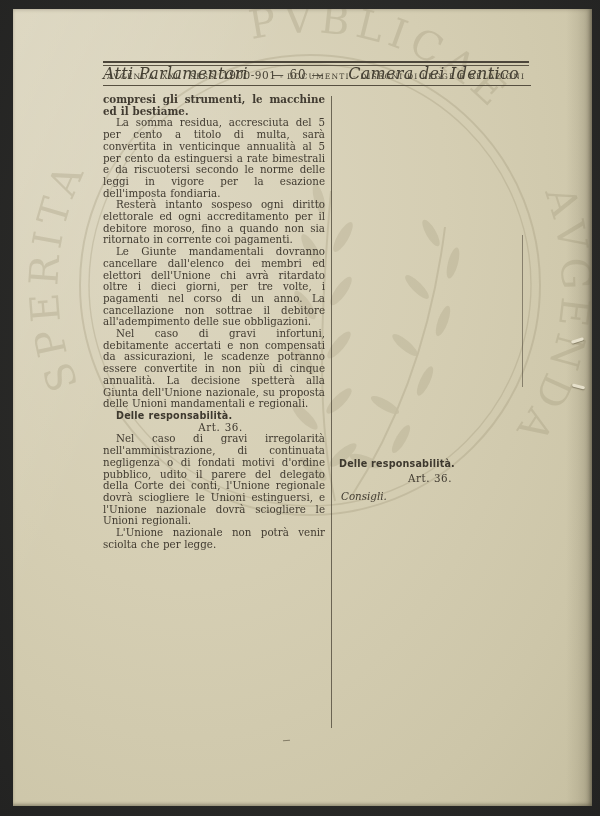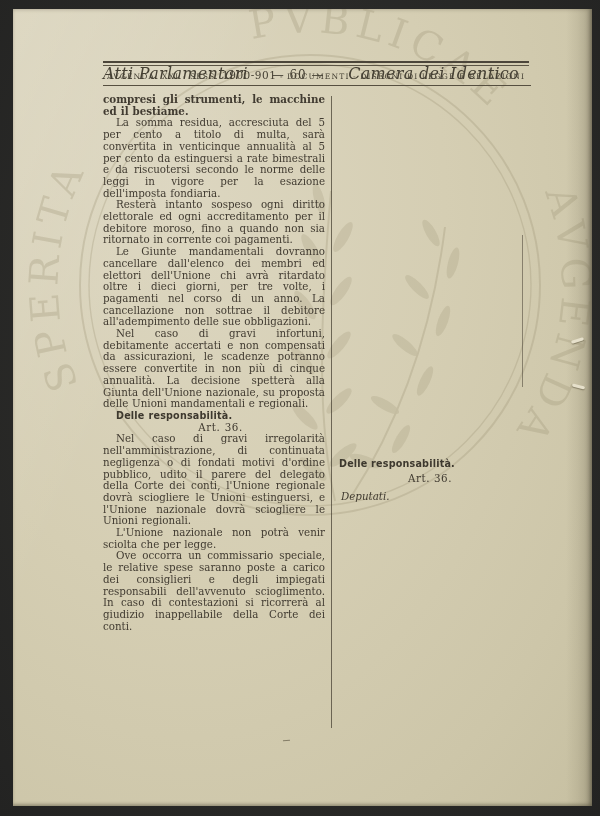--- a/index.html
+++ b/index.html
@@ -117,27 +117,26 @@
     <div class="left-col">
       <p class="noindent">compresi gli strumenti, le macchine ed il bestiame.</p>
       <p>La somma residua, accresciuta del 5 per cento a titolo di multa, sarà convertita in venticinque annualità al 5 per cento da estinguersi a rate bimestrali e da riscuotersi secondo le norme delle leggi in vigore per la esazione dell'imposta fondiaria.</p>
       <p>Resterà intanto sospeso ogni diritto elettorale ed ogni accreditamento per il debitore moroso, fino a quando non sia ritornato in corrente coi pagamenti.</p>
       <p>Le Giunte mandamentali dovranno cancellare dall'elenco dei membri ed elettori dell'Unione chi avrà ritardato oltre i dieci giorni, per tre volte, i pagamenti nel corso di un anno. La cancellazione non sottrae il debitore all'adempimento delle sue obbligazioni.</p>
       <p>Nel caso di gravi infortuni, debitamente accertati e non compensati da assicurazioni, le scadenze potranno essere convertite in non più di cinque annualità. La decisione spetterà alla Giunta dell'Unione nazionale, su proposta delle Unioni mandamentali e regionali.</p>
       <p class="sec-head">Delle responsabilità.</p>
       <p class="art-num">Art. 36.</p>
       <p>Nel caso di gravi irregolarità nell'amministrazione, di continuata negligenza o di fondati motivi d'ordine pubblico, udito il parere del delegato della Corte dei conti, l'Unione regionale dovrà sciogliere le Unioni estinguersi, e l'Unione nazionale dovrà sciogliere le Unioni regionali.</p>
       <p>L'Unione nazionale non potrà venir sciolta che per legge.</p>
-      <p>Ove occorra un commissario speciale, le relative spese saranno poste a carico dei consiglieri e degli impiegati responsabili dell'avvenuto scioglimento. In caso di contestazioni si ricorrerà al giudizio inappellabile della Corte dei conti.</p>
     </div>
 
     <div class="right-col">
       <p class="sec-head">Delle responsabilità.</p>
       <p class="art-num">Art. 36.</p>
-      <p class="identico">Deputati.</p>
+      <p class="identico">Consigli.</p>
     </div>
 
     <div class="stray-dash"></div>
     <div class="fold"></div>
     <div class="stitch stitch1"></div>
     <div class="stitch stitch2"></div>
   </div>
 </div>
 
 </body></html>

